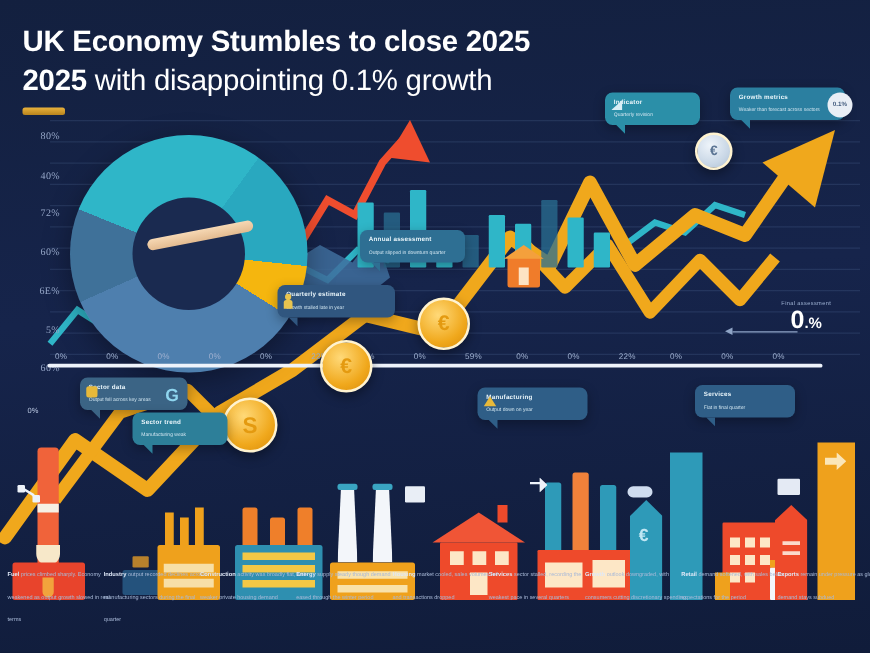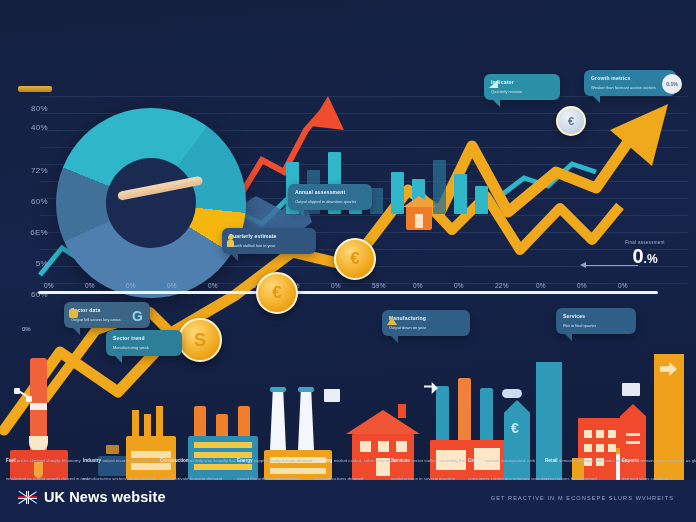--- a/index.html
+++ b/index.html
@@ -15,21 +15,21 @@
   .headline{position:absolute;left:18px;top:18px;width:470px;z-index:40;}
   .headline h1{margin:0;font-size:23.5px;line-height:1.33;font-weight:bold;color:#ffffff;
     letter-spacing:-.2px;}
   .headline h1 .l2 .soft{font-weight:normal;}
   .rule{position:absolute;left:18px;top:86px;width:34px;height:6px;border-radius:2px;
     background:linear-gradient(#e9b23c,#b8841d);z-index:40;}
 
   
   .yaxis{position:absolute;left:4px;top:104px;width:46px;height:195px;z-index:22;}
   .yaxis span{position:absolute;left:0;width:44px;text-align:right;font-size:8px;
-    color:#96a7c8;letter-spacing:.3px;}
+    color:#96a7c8;letter-spacing:.3px;font-family:Liberation Serif, serif;}
 
   
   .donut{position:absolute;left:56px;top:108px;width:190px;height:190px;border-radius:50%;
     background:conic-gradient(from 96deg,
       #f5b60e 0deg 26deg,
       #4e7fae 26deg 150deg,
       #3f7199 150deg 196deg,
       #2fb6c8 196deg 300deg,
       #29a8bf 300deg 360deg);
     box-shadow:0 6px 22px rgba(0,0,0,.35);z-index:14;}
@@ -111,28 +111,29 @@
       <i style="top: 102px;"></i>
       <i style="top: 119px;"></i>
       <i style="top: 136px;"></i>
       <i style="top: 153px;"></i>
       <i style="top: 170px;"></i>
       <i style="top: 187px;"></i>
     </div>
 
   <div class="headline">
     <h1>
-      <br>
+      <span class="l1">UK Economy Stumbles to close 2025</span><br>
+      <span class="l2"><span>2025 </span><span class="soft">with disappointing 0.1% growth</span></span>
     </h1>
   </div>
   <div class="rule"></div>
 
   <div class="yaxis" id="yHost">
       <span style="top: 0px;">80%</span>
-      <span style="top: 19px;">40%</span>
+      <span style="top: 32px;">40%</span>
       <span style="top: 62px;">72%</span>
       <span style="top: 93px;">60%</span>
       <span style="top: 124px;">6E%</span>
       <span style="top: 155px;">5%</span>
       <span style="top: 186px;">60%</span>
     </div>
 
   <div class="donut"></div>
   <div class="needle"></div>
 
@@ -398,28 +399,14 @@
       <div class="capblk" style="left: 83px;"><span class="t">Industry </span><span class="d">output recorded declines across manufacturing sectors during the final quarter</span></div>
       <div class="capblk" style="left: 160px;"><span class="t">Construction </span><span class="d">activity was broadly flat, with weaker private housing demand</span></div>
       <div class="capblk" style="left: 237px;"><span class="t">Energy </span><span class="d">supply steady though demand eased through the winter period</span></div>
       <div class="capblk" style="left: 314px;"><span class="t">Housing </span><span class="d">market cooled, sales volumes fell and transactions dropped</span></div>
       <div class="capblk" style="left: 391px;"><span class="t">Services </span><span class="d">sector stalled, recording the weakest pace in several quarters</span></div>
       <div class="capblk" style="left: 468px;"><span class="t">Growth </span><span class="d">outlook downgraded, with consumers cutting discretionary spending</span></div>
       <div class="capblk" style="left: 545px;"><span class="t">Retail </span><span class="d">demand softened, with sales below expectations for the period</span></div>
       <div class="capblk" style="left: 622px;"><span class="t">Exports </span><span class="d">remain under pressure as global demand stays subdued</span></div>
     </div>
 
-  <div class="footer">
-    <div class="brand">
-      <span class="flag">
-        <i style="left:0;top:5px;width:19px;height:3px;background:#fff;"></i>
-        <i style="left:8px;top:0;width:3px;height:13px;background:#fff;"></i>
-        <i style="left:0;top:5.8px;width:19px;height:1.6px;background:#C8102E;"></i>
-        <i style="left:8.7px;top:0;width:1.6px;height:13px;background:#C8102E;"></i>
-        <i style="left:-2px;top:6px;width:24px;height:1.4px;background:#fff;transform:rotate(34deg);"></i>
-        <i style="left:-2px;top:6px;width:24px;height:1.4px;background:#fff;transform:rotate(-34deg);"></i>
-      </span>
-      <span class="bn">UK News website</span>
-    </div>
-    <div class="fright">GET REACTIVE IN M ECONSEPE SLURS WVHREITS</div>
-  </div>
 
 </div>
 
 </body></html>

